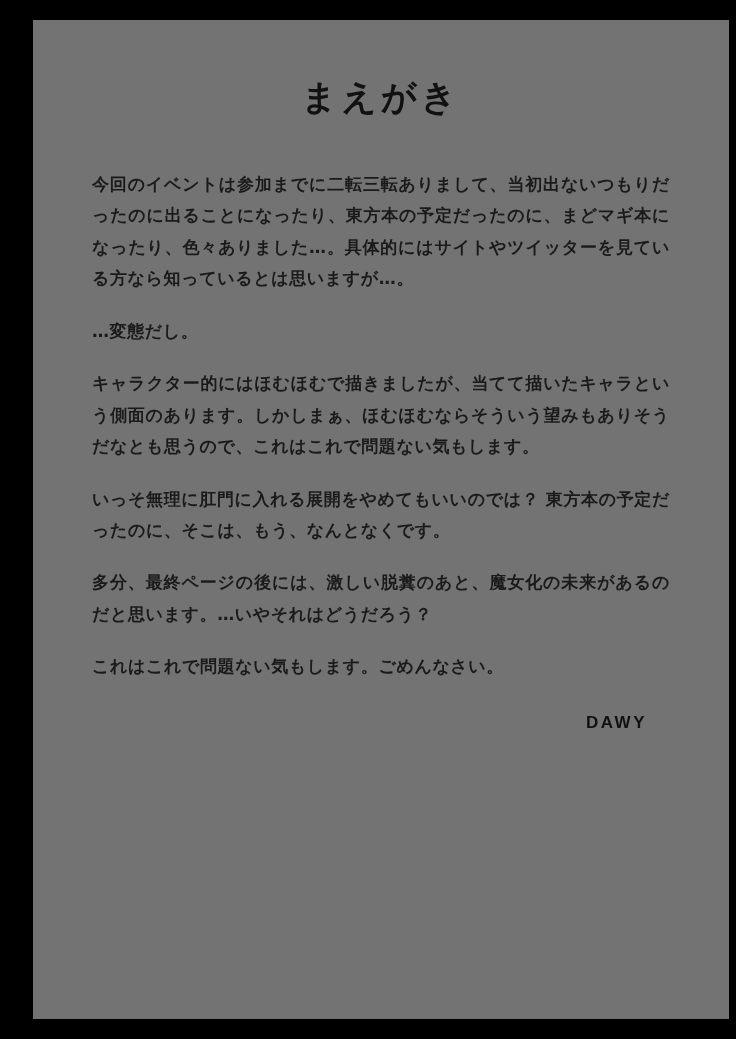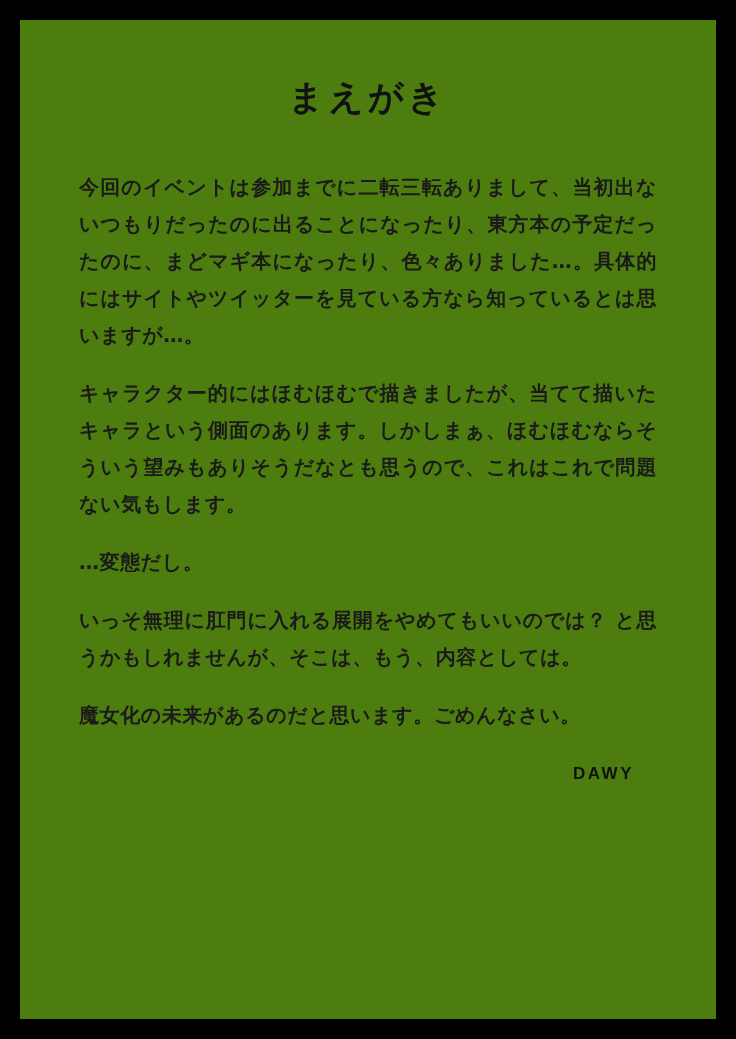--- a/index.html
+++ b/index.html
@@ -8,44 +8,44 @@
   }
   body {
     width: 736px;
     height: 1039px;
     background: #000000;
     font-family: "DejaVu Sans", "Liberation Sans", sans-serif;
     overflow: hidden;
   }
   .page {
     position: absolute;
-    left: 20px;
+    left: 33px;
     top: 20px;
     width: 696px;
     height: 999px;
-    background: #4d7c0f;
+    background: #737373;
     box-sizing: border-box;
   }
   .page-title {
     margin: 0;
     padding-top: 54px;
     text-align: center;
     font-size: 35px;
     font-weight: bold;
     letter-spacing: 4px;
     color: #111111;
     font-family: "DejaVu Sans", "Liberation Sans", sans-serif;
   }
   .body-block {
     margin: 0 auto;
     padding-top: 48px;
     width: 578px;
   }
   .para {
-    font-size: 20px;
+    font-size: 17px;
     line-height: 1.85;
     color: #1a1a1a;
     font-weight: bold;
     letter-spacing: 0.6px;
     margin: 0 0 21px 0;
     text-align: justify;
     text-justify: inter-character;
   }
   .para:last-of-type {
     margin-bottom: 0;
@@ -64,21 +64,22 @@
 </style>
 </head>
 <body>
 
 <div class="page">
 
   <h1 class="page-title">まえがき</h1>
 
   <div class="body-block">
     <p class="para">今回のイベントは参加までに二転三転ありまして、当初出ないつもりだったのに出ることになったり、東方本の予定だったのに、まどマギ本になったり、色々ありました…。具体的にはサイトやツイッターを見ている方なら知っているとは思いますが…。</p>
+    <p class="para">…変態だし。</p>
     <p class="para">キャラクター的にはほむほむで描きましたが、当てて描いたキャラという側面のあります。しかしまぁ、ほむほむならそういう望みもありそうだなとも思うので、これはこれで問題ない気もします。</p>
-    <p class="para">…変態だし。</p>
-    <p class="para">いっそ無理に肛門に入れる展開をやめてもいいのでは？ と思うかもしれませんが、そこは、もう、内容としては。</p>
-    <p class="para">魔女化の未来があるのだと思います。ごめんなさい。</p>
+    <p class="para">いっそ無理に肛門に入れる展開をやめてもいいのでは？ 東方本の予定だったのに、そこは、もう、なんとなくです。</p>
+    <p class="para">多分、最終ページの後には、激しい脱糞のあと、魔女化の未来があるのだと思います。…いやそれはどうだろう？</p>
+    <p class="para">これはこれで問題ない気もします。ごめんなさい。</p>
   </div>
 
   <div class="signature">DAWY</div>
 
 </div>
 
 </body></html>

